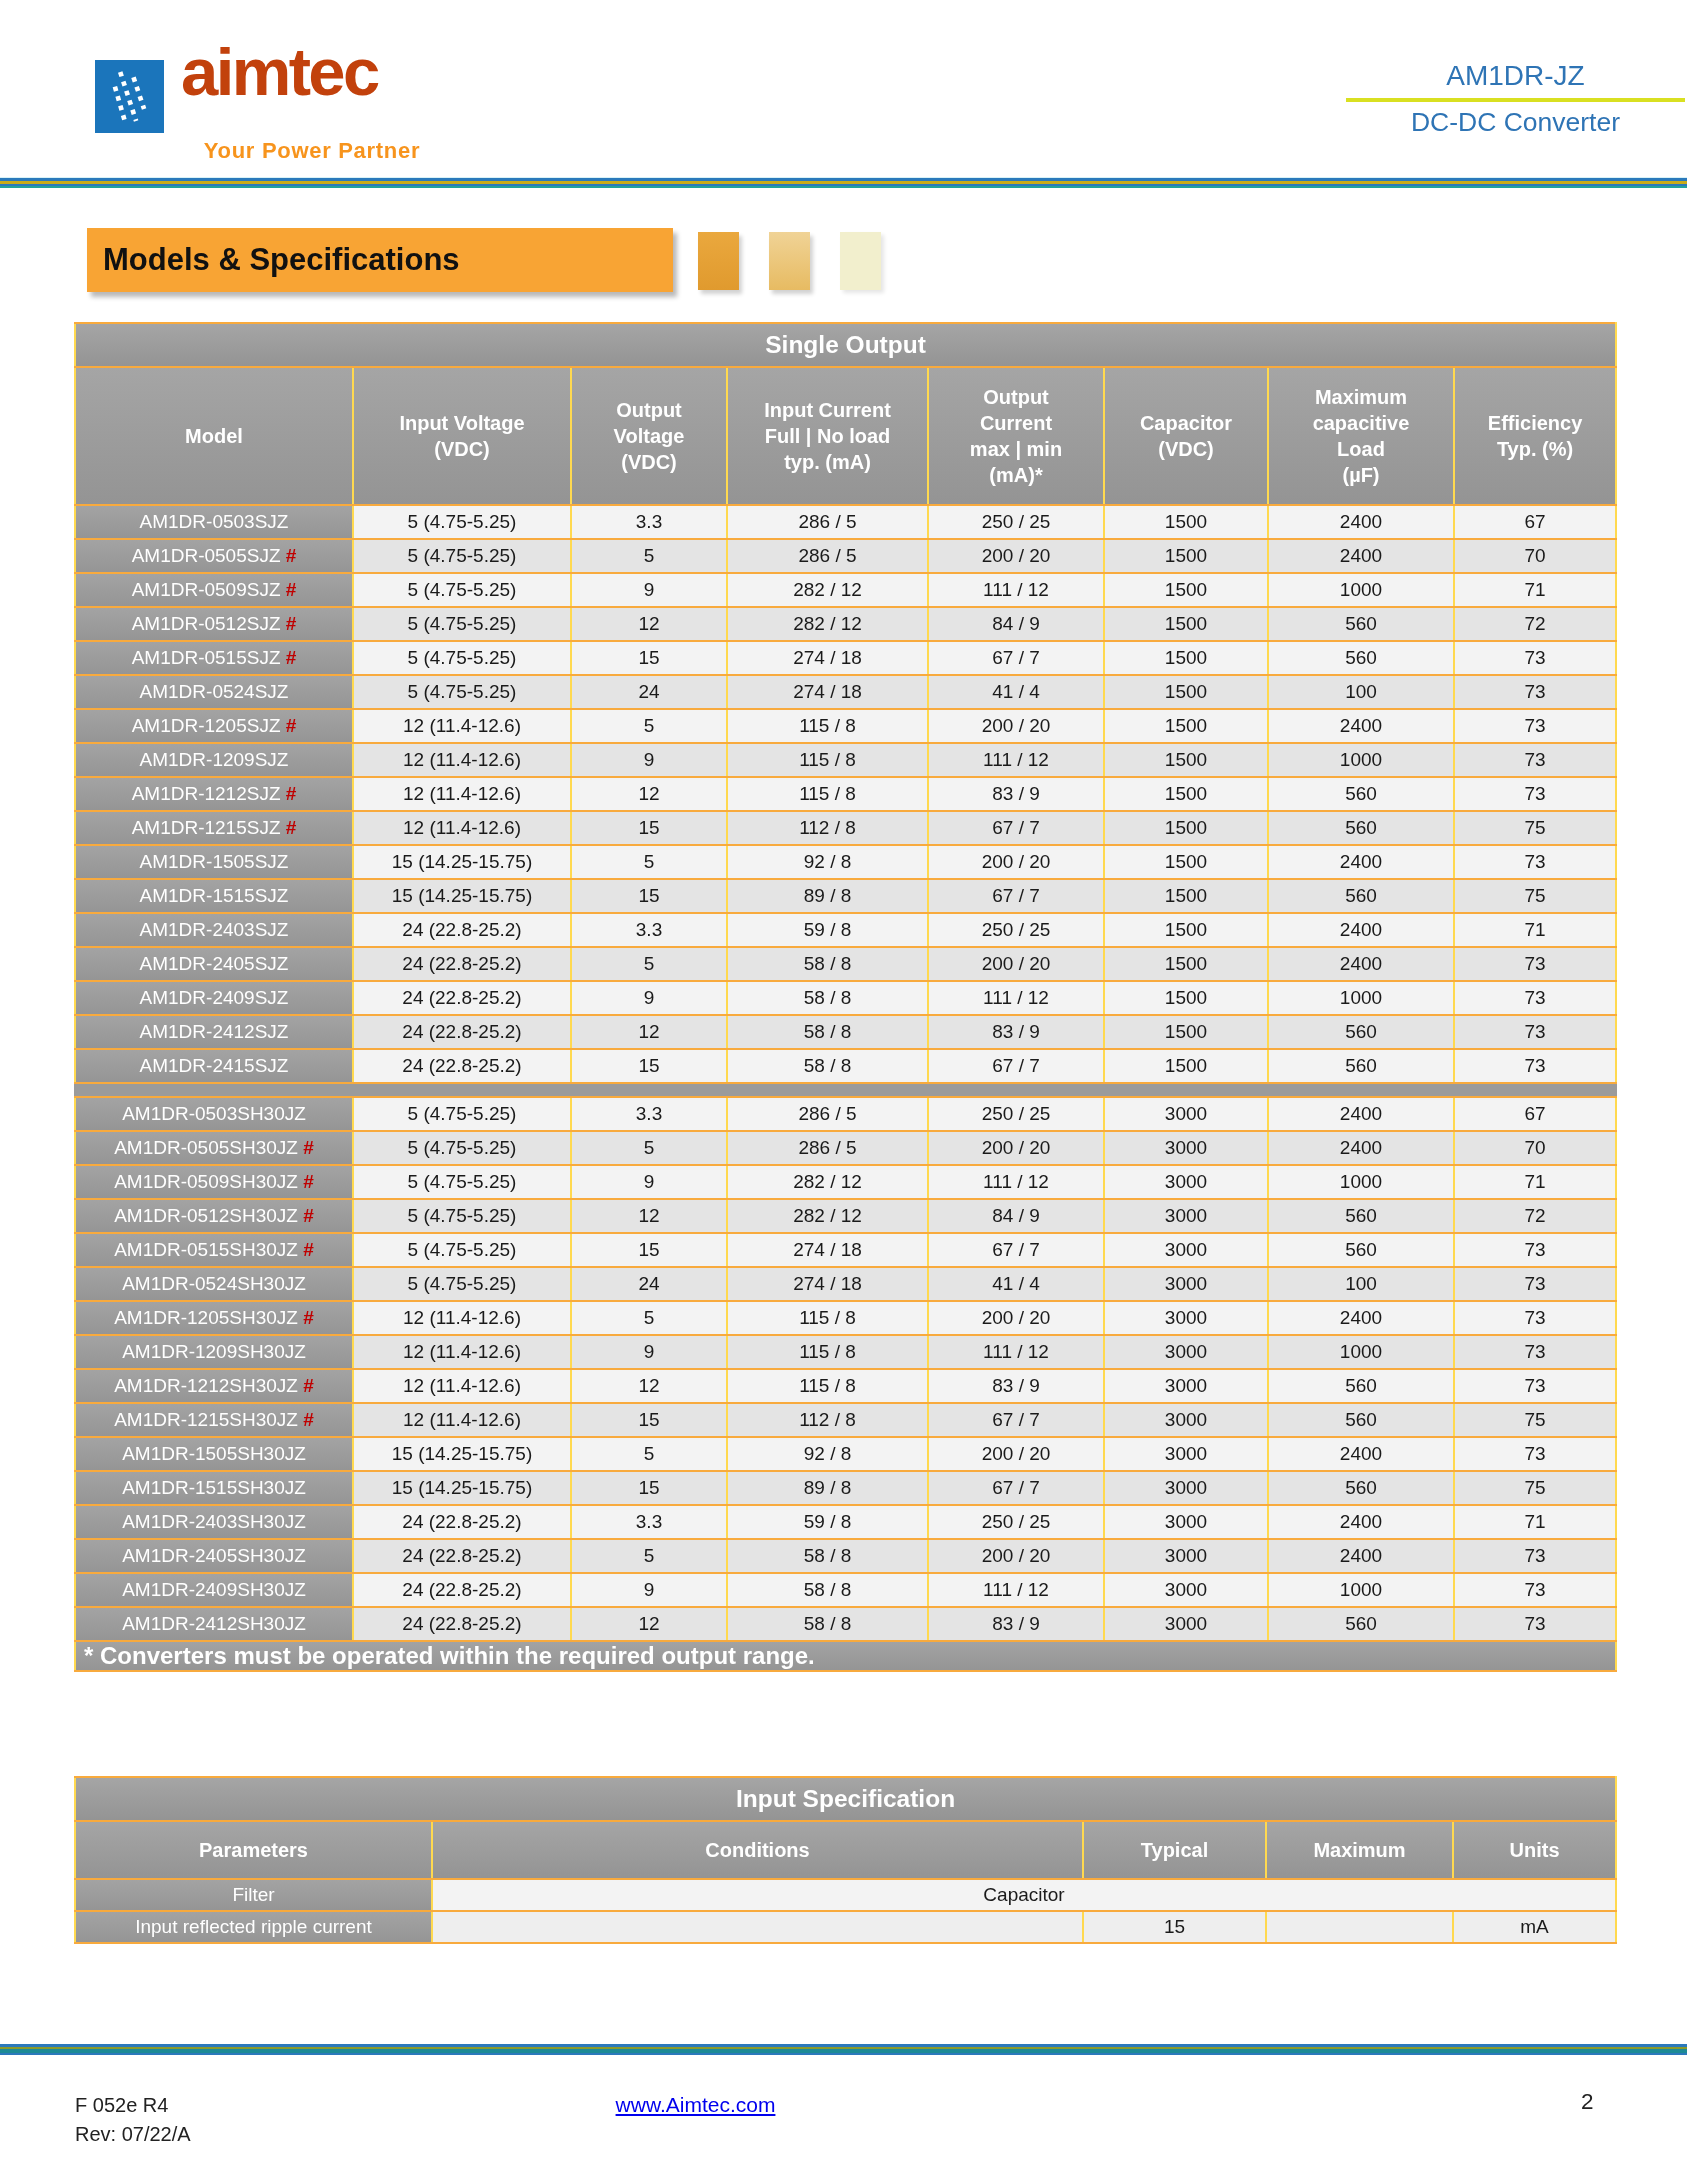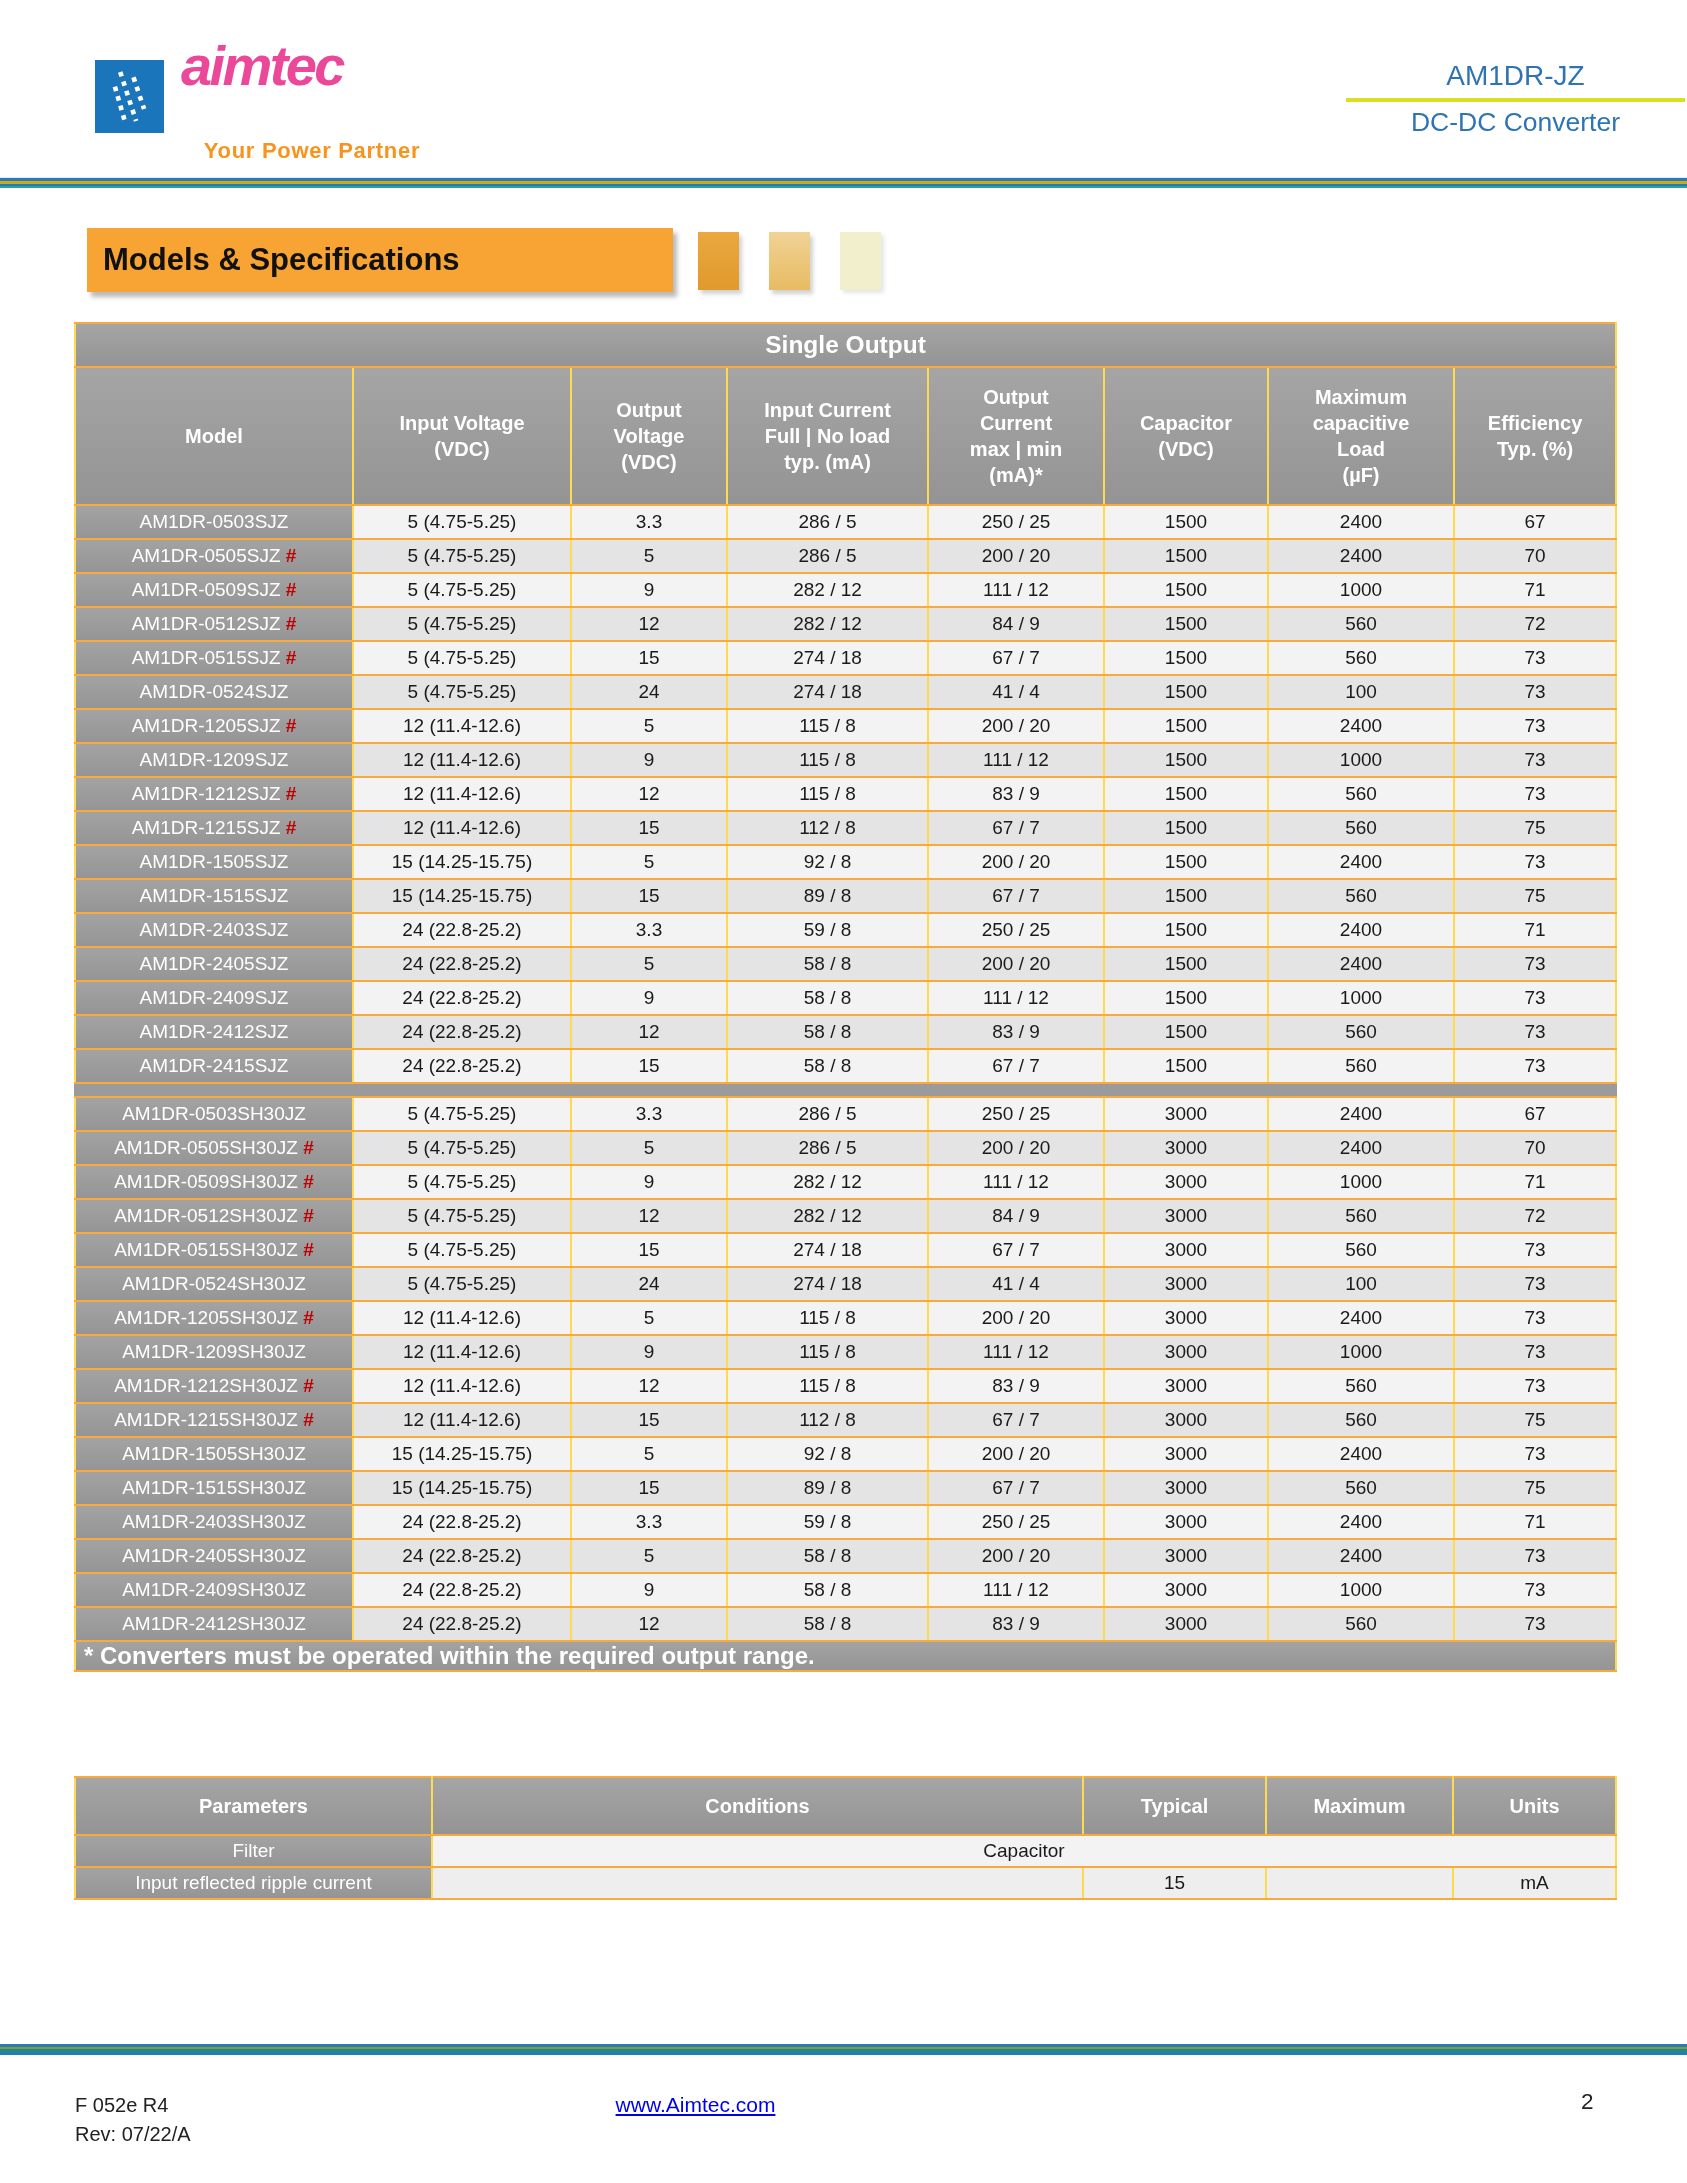--- a/index.html
+++ b/index.html
@@ -4,22 +4,22 @@
 <style>
   html,body { margin:0; padding:0; background:#ffffff; }
   .page {
     position:relative; width:1687px; height:2183px; background:#ffffff;
     font-family:"Liberation Sans", sans-serif; color:#1a1a1a; overflow:hidden;
   }
 
   
   .logo-icon { position:absolute; left:95px; top:60px; }
   .logo-text {
-    position:absolute; left:181px; top:38px; font-size:56px; font-weight:700;
-    color:#ec4899; letter-spacing:-2.6px; line-height:1;font-style:italic;
+    position:absolute; left:181px; top:38px; font-size:67px; font-weight:700;
+    color:#c2410c; letter-spacing:-2.6px; line-height:1;
   }
   .tagline {
     position:absolute; left:185px; top:138px; width:254px; text-align:center;
     font-size:22px; font-weight:700; color:#f7941d; letter-spacing:0.7px;
   }
   .title-block { position:absolute; left:1346px; top:61px; width:339px; text-align:center; }
   .product-title { font-size:28px; color:#2e74b5; line-height:1.1; }
   .title-underline { height:3.3px; background:#d9e021; margin:6.6px 0 5.3px 0; }
   .subtitle { font-size:26.5px; color:#2e74b5; }
 
@@ -490,20 +490,23 @@
   <table class="spec" style="top:1776px;">
     <colgroup>
       <col style="width:357px">
         <col style="width:651px">
         <col style="width:183px">
         <col style="width:187px">
         <col style="width:163px">
     </colgroup>
     <thead>
       <tr>
+        <th class="is-title gray-bar" colspan="5">Input Specification</th>
+      </tr>
+      <tr>
         <th class="is-head gray-bar">Parameters</th>
         <th class="is-head gray-bar">Conditions</th>
         <th class="is-head gray-bar">Typical</th>
         <th class="is-head gray-bar">Maximum</th>
         <th class="is-head gray-bar">Units</th>
       </tr>
     </thead>
     <tbody>
       <tr>
         <td class="param">Filter</td>

